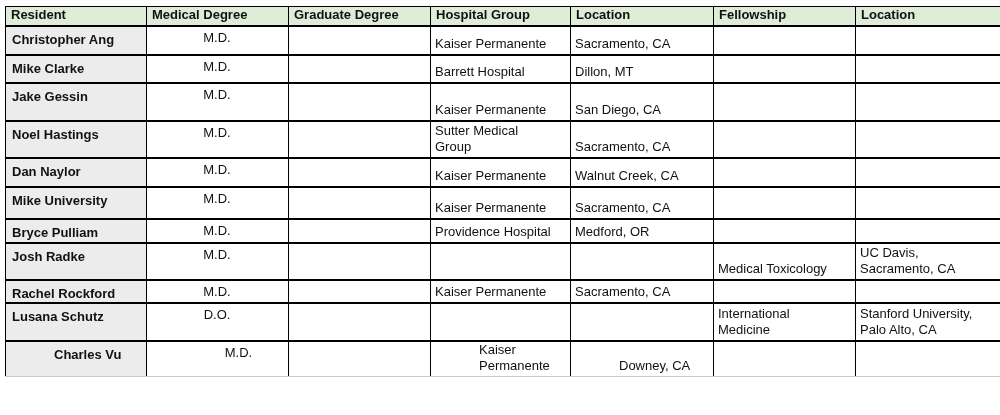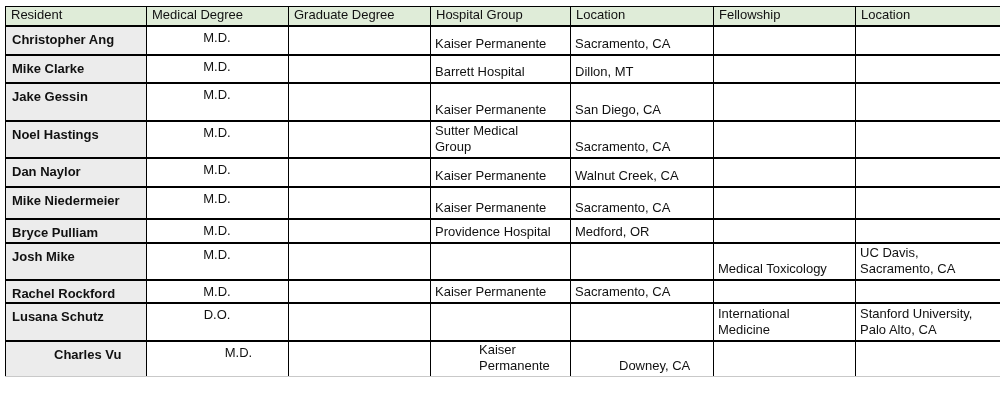--- a/index.html
+++ b/index.html
@@ -37,21 +37,21 @@
   col.c0 { width: 141px; }
   col.c1 { width: 142px; }
   col.c2 { width: 142px; }
   col.c3 { width: 140px; }
   col.c4 { width: 143px; }
   col.c5 { width: 142px; }
   col.c6 { width: 145px; }
 
   th {
     background: var(--header-bg, #dfecd8);
-    font-weight: 400;
+    font-weight: 700;
     text-align: left;
     vertical-align: middle;
     padding: 0 2px 1px 5px;
     border-right: 1px solid var(--grid, #000);
     border-bottom: 2px solid var(--grid, #000);
     overflow: hidden;
     white-space: nowrap;
   }
   th:last-child { border-right: none; }
 
@@ -149,39 +149,39 @@
       <tr style="height:29px">
         <td>Dan Naylor</td>
         <td>M.D.</td>
         <td></td>
         <td>Kaiser Permanente</td>
         <td>Walnut Creek, CA</td>
         <td></td>
         <td></td>
       </tr>
       <tr style="height:32px">
-        <td>Mike Niedermeier</td>
+        <td>Mike University</td>
         <td>M.D.</td>
         <td></td>
         <td>Kaiser Permanente</td>
         <td>Sacramento, CA</td>
         <td></td>
         <td></td>
       </tr>
       <tr style="height:24px">
         <td>Bryce Pulliam</td>
         <td>M.D.</td>
         <td></td>
         <td>Providence Hospital</td>
         <td>Medford, OR</td>
         <td></td>
         <td></td>
       </tr>
       <tr style="height:37px">
-        <td>Josh Mike</td>
+        <td>Josh Radke</td>
         <td>M.D.</td>
         <td></td>
         <td></td>
         <td></td>
         <td>Medical Toxicology</td>
         <td>UC Davis, Sacramento, CA</td>
       </tr>
       <tr style="height:21px">
         <td>Rachel Rockford</td>
         <td>M.D.</td>

